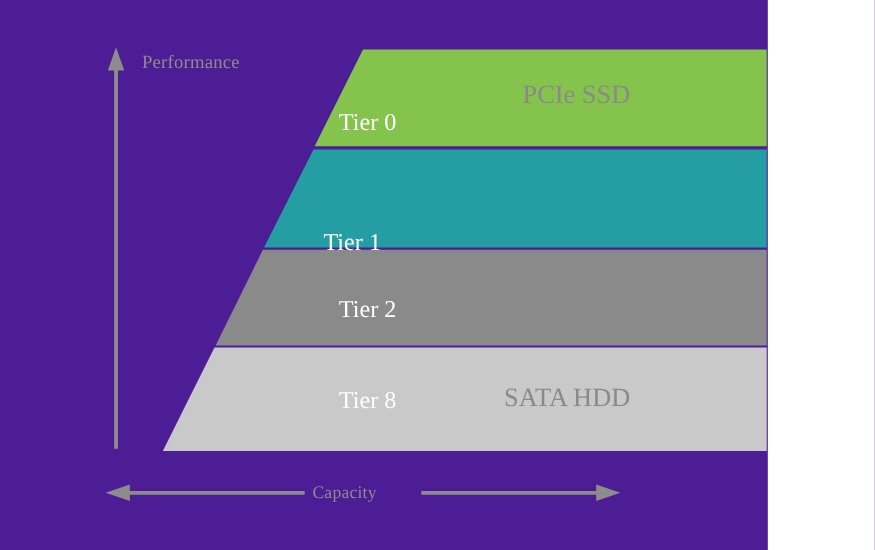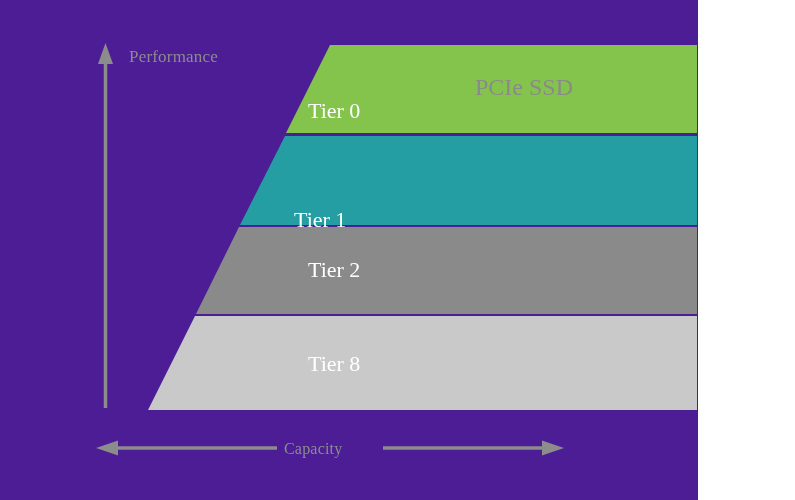--- a/index.html
+++ b/index.html
@@ -15,21 +15,21 @@
   .label { position: absolute; white-space: nowrap; }
   .axis-label { color: #8C8C8C; font-size: 17px; letter-spacing: 0.2px; }
   .tier-label { color: #FFFFFF; font-size: 22px; }
   .media-label { color: #8A8A8A; font-size: 24px; text-align: center; }
 
   .performance-label { left: 129px; top: 47px; }
   .capacity-label    { left: 284px; top: 440px; font-size: 16px; }
 
   .tier0-label { left: 308px; top: 98px; }
   .tier1-label { left: 294px; top: 167px; margin-top: 40px; }
-  .tier2-label { left: 308px; top: 257px; }
+  .tier2-label { left: 308px; top: 268px; }
   .tier3-label { left: 308px; top: 351px; }
 
   .media0-label { right: 125px; top: 74px; }
   .media1-label { right: 125px; top: 168px; }
   .media3-label { right: 125px; top: 349px; }
 </style>
 </head>
 <body>
 
 <div class="stage">
@@ -53,14 +53,15 @@
 
   <div class="label axis-label performance-label">Performance</div>
   <div class="label axis-label capacity-label">Capacity</div>
 
   <div class="label tier-label tier0-label">Tier 0</div>
   <div class="label tier-label tier1-label">Tier 1</div>
   <div class="label tier-label tier2-label">Tier 2</div>
   <div class="label tier-label tier3-label">Tier 8</div>
 
   <div class="label media-label media0-label">PCIe SSD</div>
+  <div class="label media-label media3-label">SATA HDD</div>
 
 </div>
 
 </body></html>

